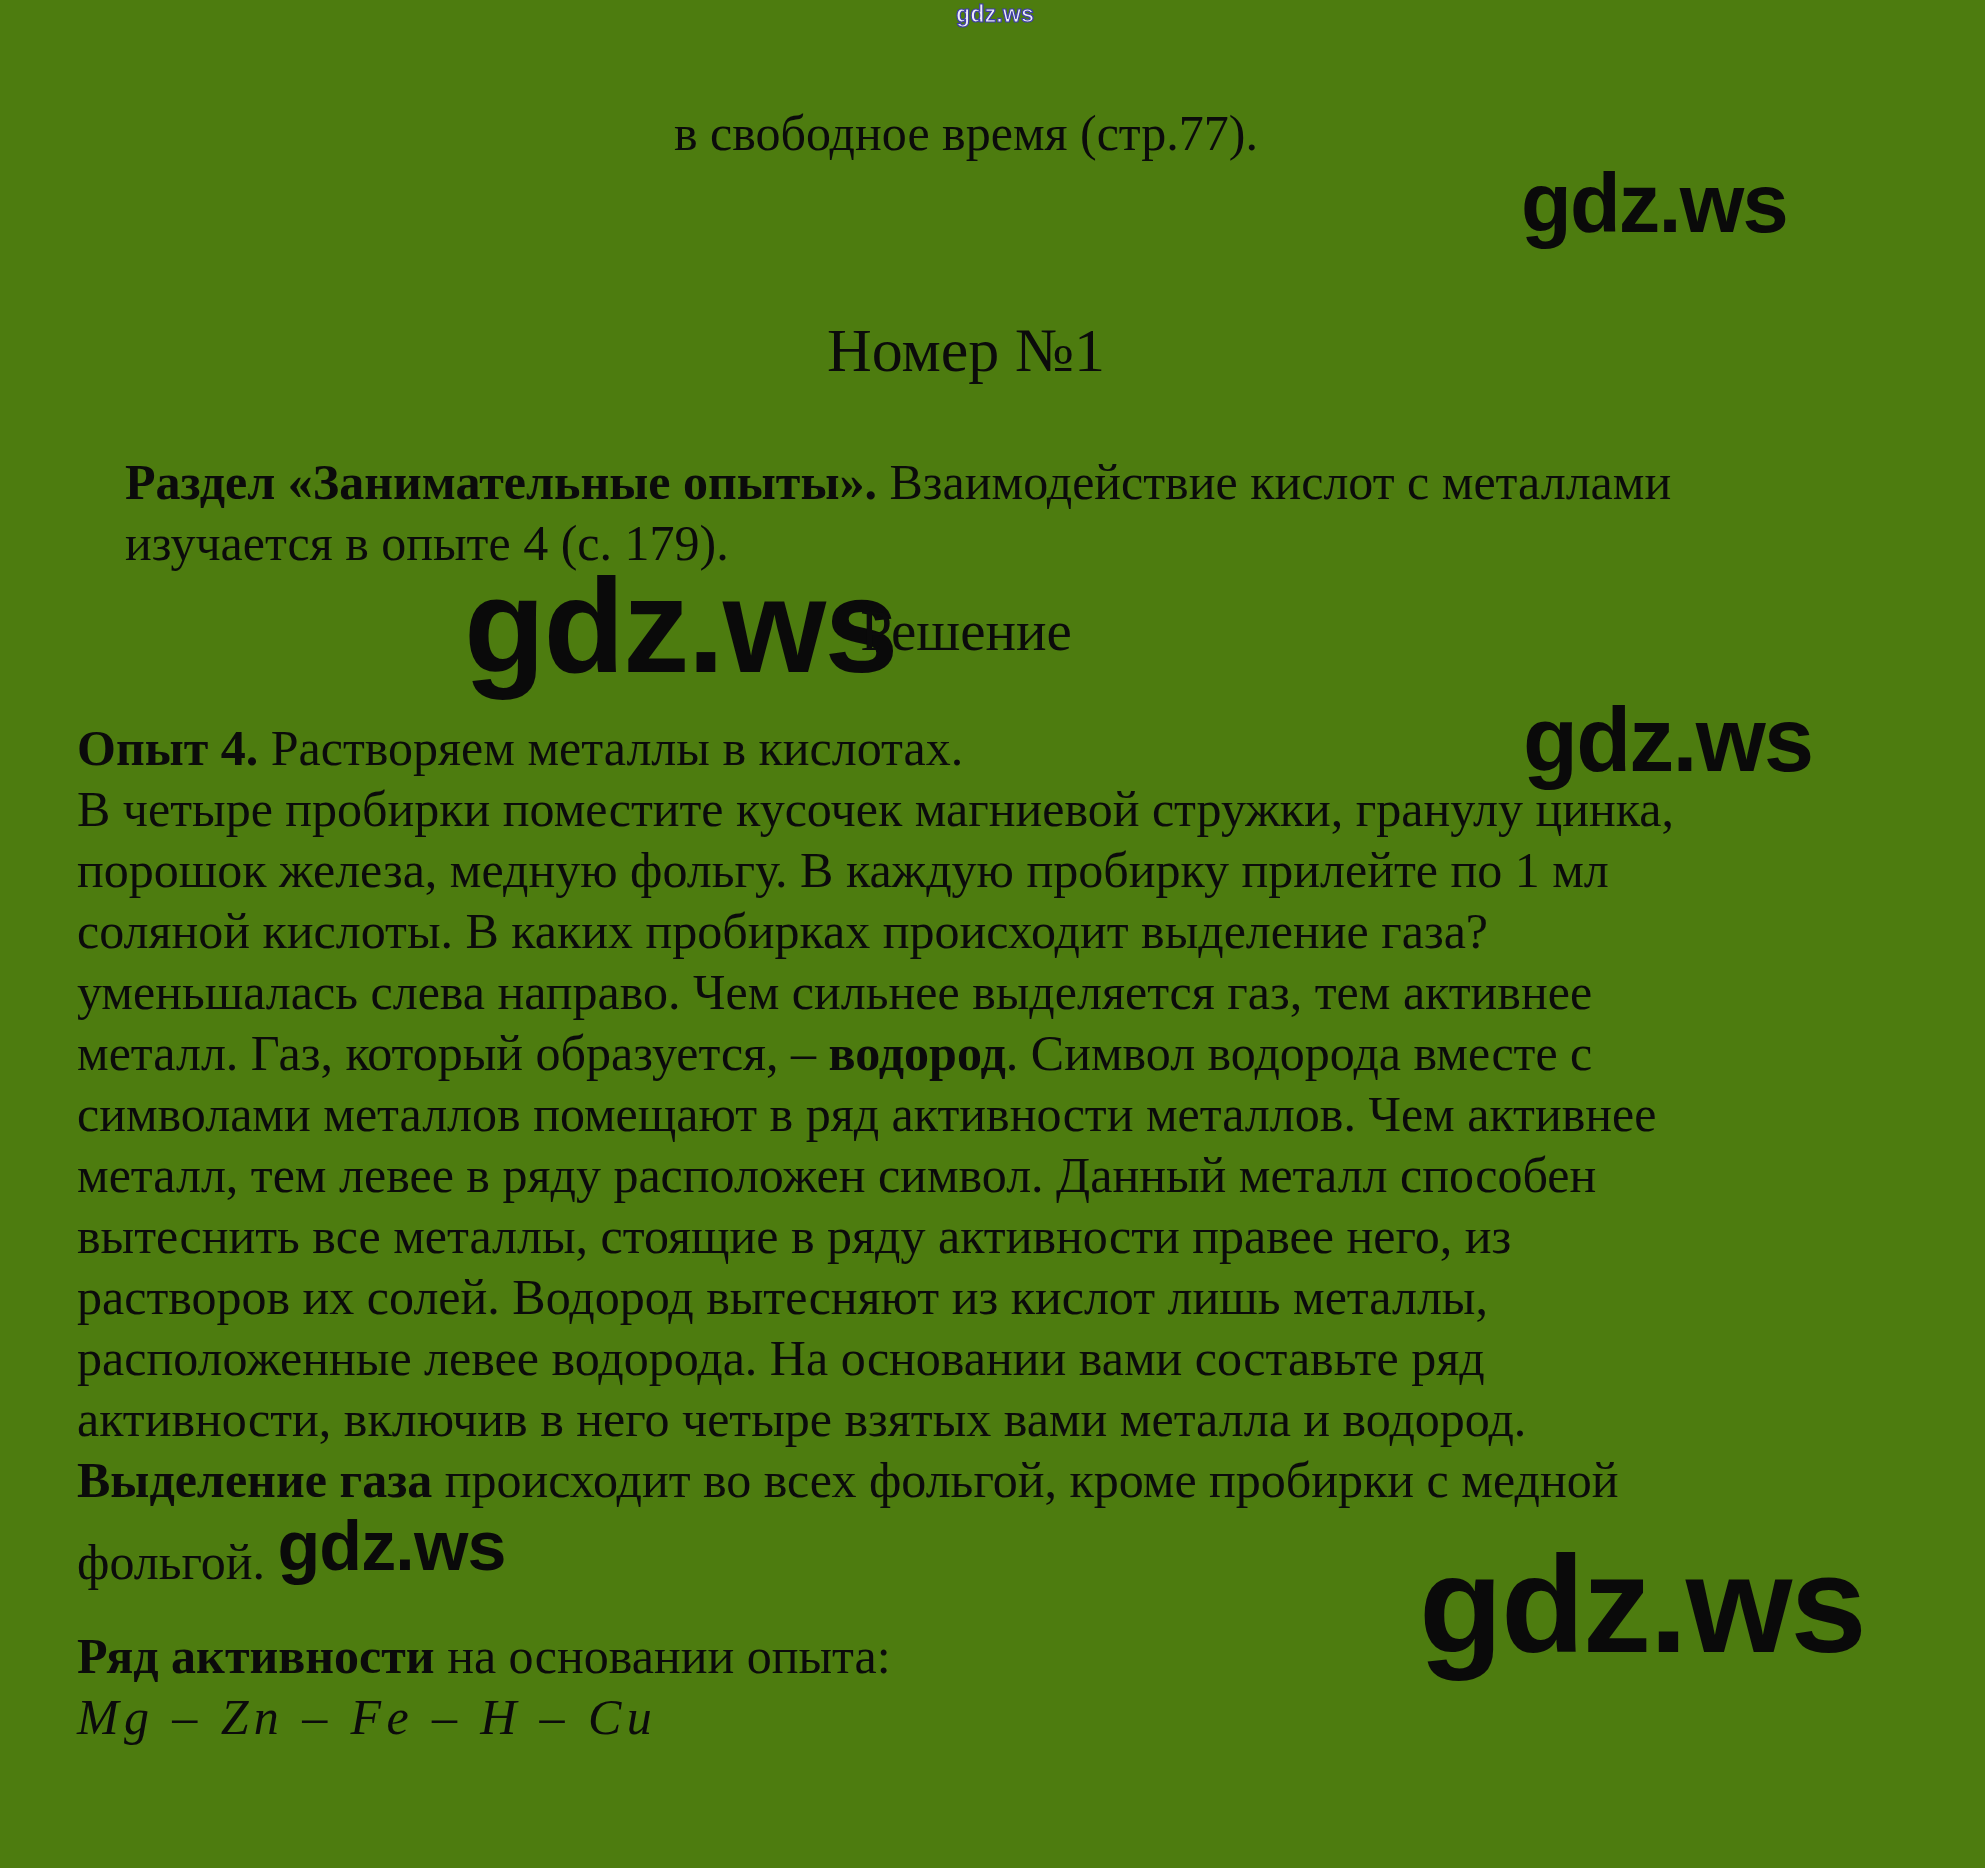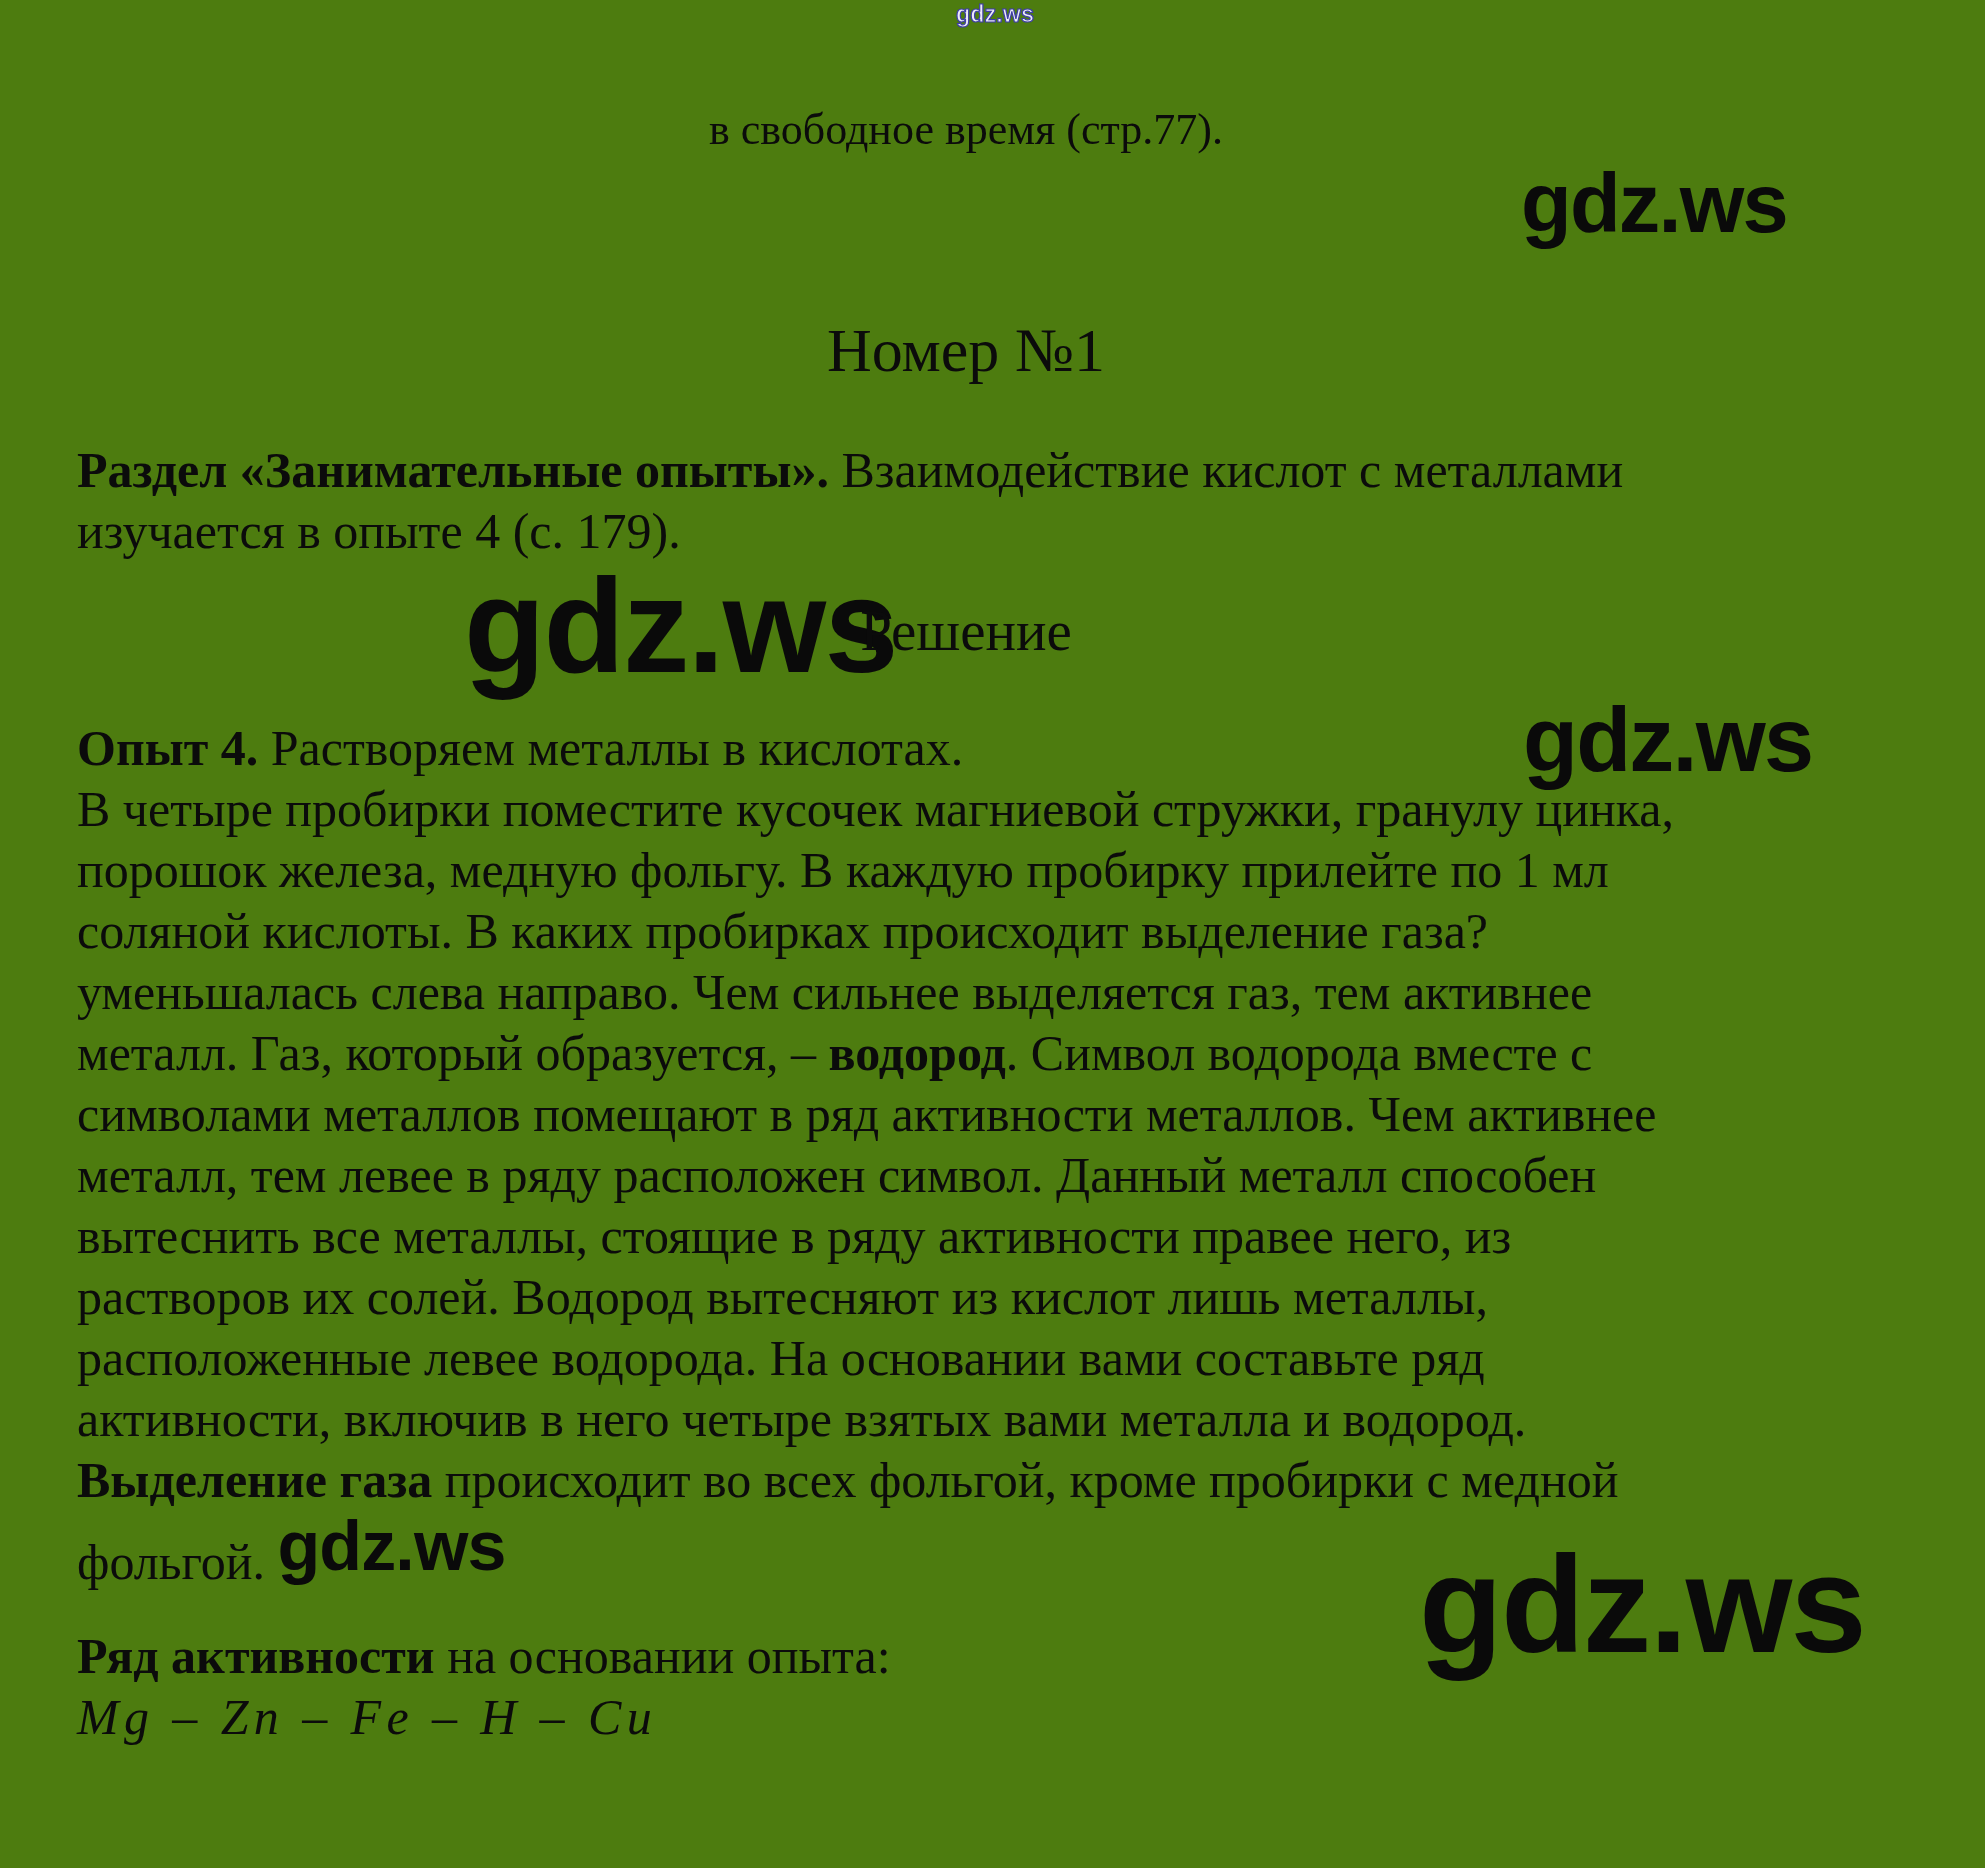--- a/index.html
+++ b/index.html
@@ -14,33 +14,33 @@
   }
 
   
   .center-line {
     position: absolute;
     left: 77px;
     right: 131px;
     text-align: center;
     white-space: nowrap;
   }
-  .top-line        { top: 104px; font-size: 44px; }
+  .top-line        { top: 104px; font-size: 50px; }
   .number-heading  { top: 315px; font-size: 62px; }
   .solution-heading{ top: 598px; font-size: 57px; }
 
   
   .text-block {
     position: absolute;
     left: 77px;
     width: 1800px;
     font-size: 50px;
     line-height: 61px;
   }
-  .section-para   { top: 440px; }
+  .section-para   { top: 452px; margin-left: 48px; }
   .body-para      { top: 718px; }
   .activity-block { top: 1626px; }
   .text-block .line { white-space: nowrap; }
   .text-block .b { font-weight: bold; }
   .text-block .i { font-style: italic; letter-spacing: 5.4px; }
 
   
   .wm {
     position: absolute;
     font-family: "Liberation Sans", "DejaVu Sans", sans-serif;

